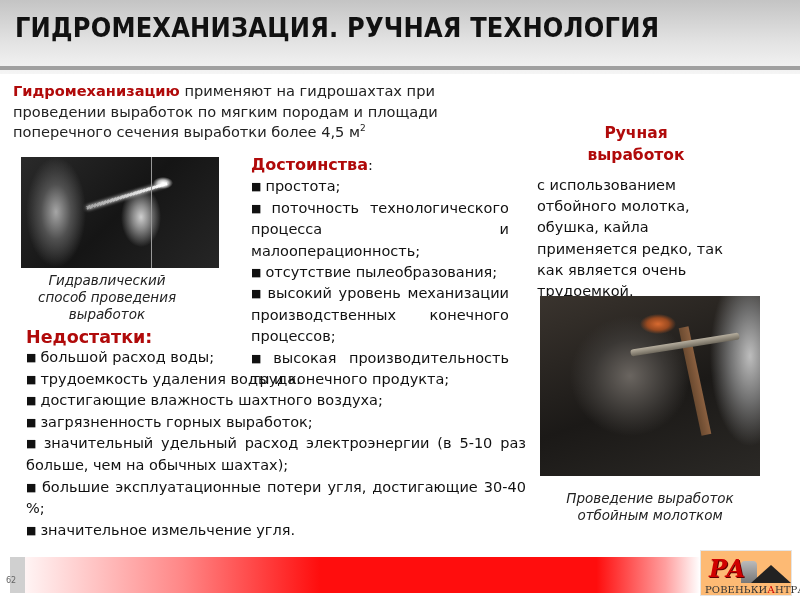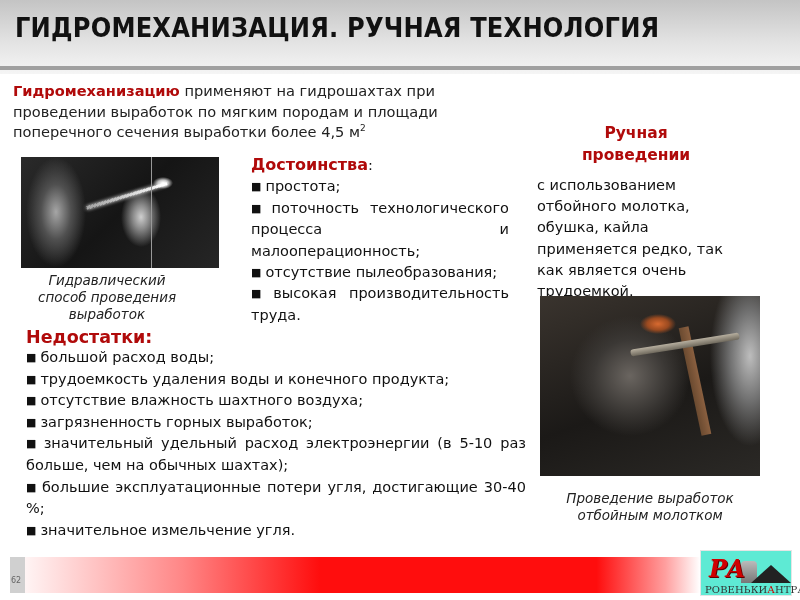--- a/index.html
+++ b/index.html
@@ -100,26 +100,26 @@
   }
 
   .footer-band {
     position: absolute; left: 10px; top: 557px; width: 690px; height: 36px;
     background: linear-gradient(to right, #ffffff 0%, #ff8080 25%, #ff0000 45%, #ff0000 85%, #ff9a9a 95%, #ffffff 100%);
   }
   .page-num-box {
     position: absolute; left: 10px; top: 557px; width: 15px; height: 36px; background: #d0d0d0;
   }
   .page-num {
-    position: absolute; left: 6px; top: 576px; font-size: 8px; color: #666; width: 20px; text-align: center;
+    position: absolute; left: 6px; top: 576px; font-size: 8px; color: #666; width: 20px; 
   }
 
   .logo {
     position: absolute; left: 700px; top: 550px; width: 92px; height: 46px;
-    background: #5eead4; border: 1px solid #e5e5e5;
+    background: #fdba74; border: 1px solid #e5e5e5;
   }
   .logo .ra {
     position: absolute; left: 8px; top: 3px; font-family: "DejaVu Serif", serif;
     font-weight: bold; font-style: italic; font-size: 24px; color: #d00000;
     letter-spacing: -1px; text-shadow: 1px 1px 0 #600000;
   }
   .logo .hill {
     position: absolute; left: 50px; top: 14px; width: 0; height: 0;
     border-left: 20px solid transparent; border-right: 20px solid transparent; border-bottom: 18px solid #222;
   }
@@ -151,35 +151,36 @@
 </div>
 <div class="caption caption-hydro">Гидравлический способ проведения выработок</div>
 
 <div class="pros">
   <div>
     <span class="heading">Достоинства</span><span class="heading-colon">:</span>
   </div>
   <span class="item"><span class="bullet">■</span><span>простота;</span></span>
   <span class="item"><span class="bullet">■</span><span>поточность технологического процесса и малооперационность;</span></span>
   <span class="item"><span class="bullet">■</span><span>отсутствие пылеобразования;</span></span>
+  <span class="item"><span class="bullet">■</span><span>высокий уровень механизации производственных конечного процессов;</span></span>
   <span class="item"><span class="bullet">■</span><span>высокая производительность труда.</span></span>
 </div>
 
 <div class="cons">
   <div class="heading">Недостатки:</div>
   <span class="item"><span class="bullet">■</span><span>большой расход воды;</span></span>
   <span class="item"><span class="bullet">■</span><span>трудоемкость удаления воды и конечного продукта;</span></span>
-  <span class="item"><span class="bullet">■</span><span>отсутствие влажность шахтного воздуха;</span></span>
+  <span class="item"><span class="bullet">■</span><span>достигающие влажность шахтного воздуха;</span></span>
   <span class="item"><span class="bullet">■</span><span>загрязненность горных выработок;</span></span>
   <span class="item"><span class="bullet">■</span><span>значительный удельный расход электроэнергии (в 5-10 раз больше, чем на обычных шахтах);</span></span>
   <span class="item"><span class="bullet">■</span><span>большие эксплуатационные потери угля, достигающие 30-40 %;</span></span>
   <span class="item" style="position:relative;z-index:3;"><span class="bullet">■</span><span>значительное измельчение угля.</span></span>
 </div>
 
-<div class="manual-title">Ручная проведении</div>
+<div class="manual-title">Ручная выработок</div>
 <div class="manual-text">с использованием отбойного молотка, обушка, кайла применяется редко, так как является очень трудоемкой.</div>
 
 <div class="photo photo-miner">
   <div class="post"></div>
   <div class="drill"></div>
 </div>
 <div class="caption caption-miner">Проведение выработок отбойным молотком</div>
 
 <div class="footer-band" style="z-index:1;opacity:0.95;"></div>
 <div class="page-num-box" style="z-index:2;"></div>

